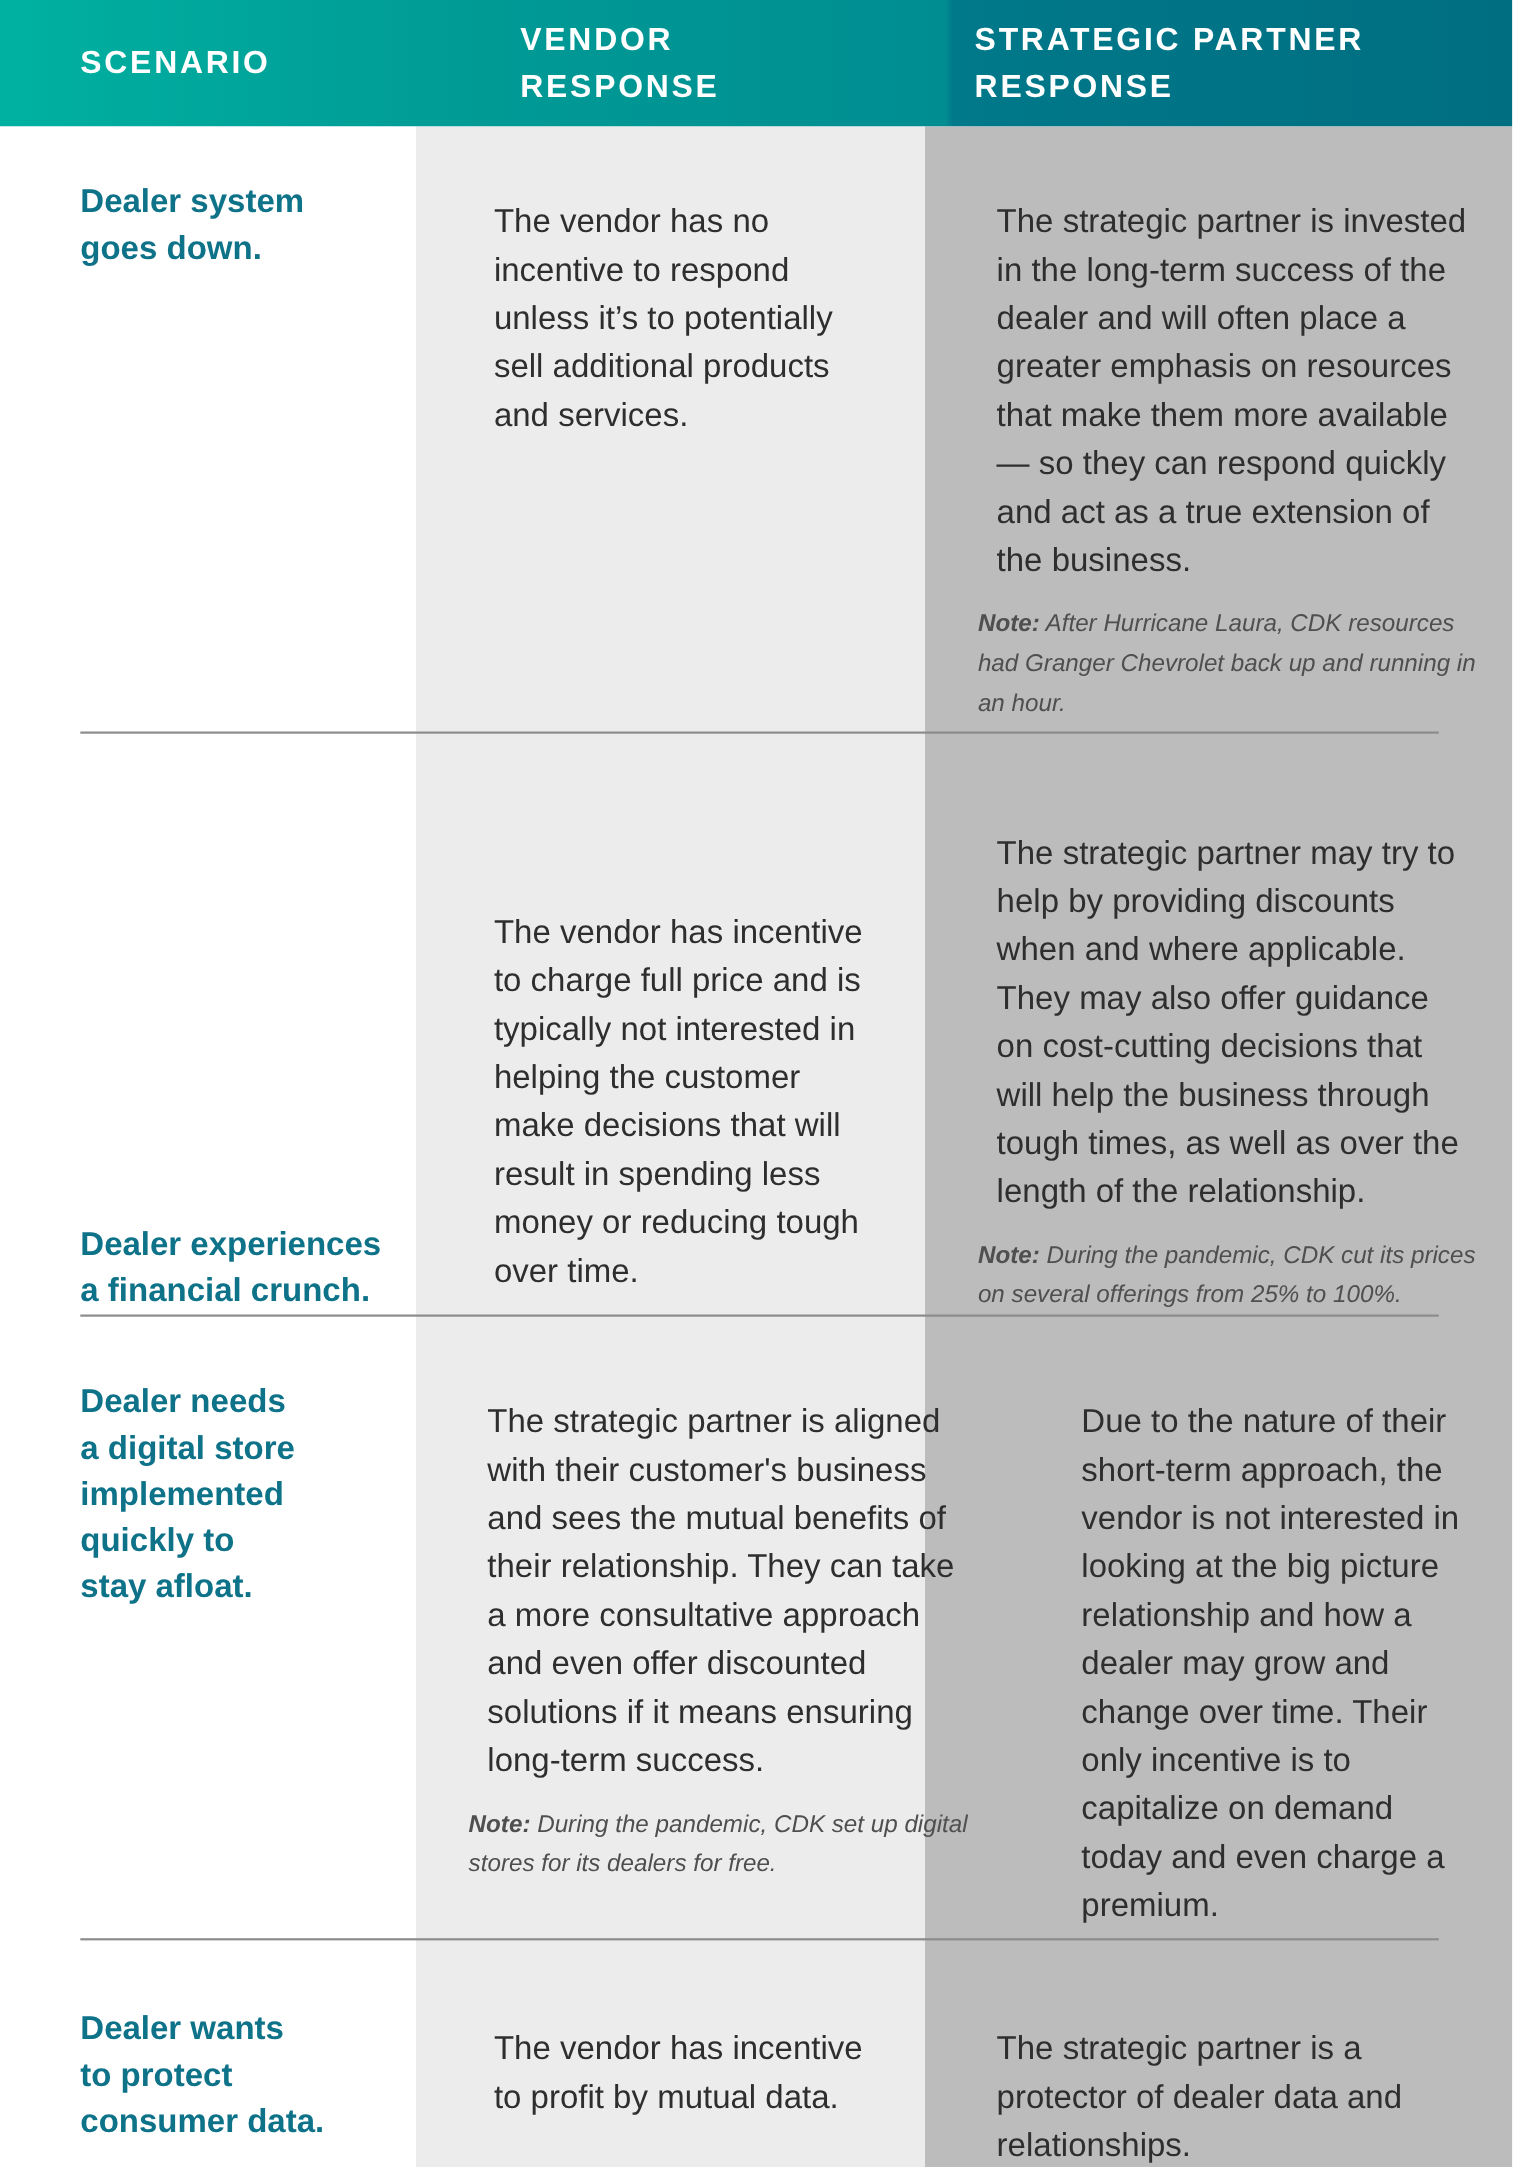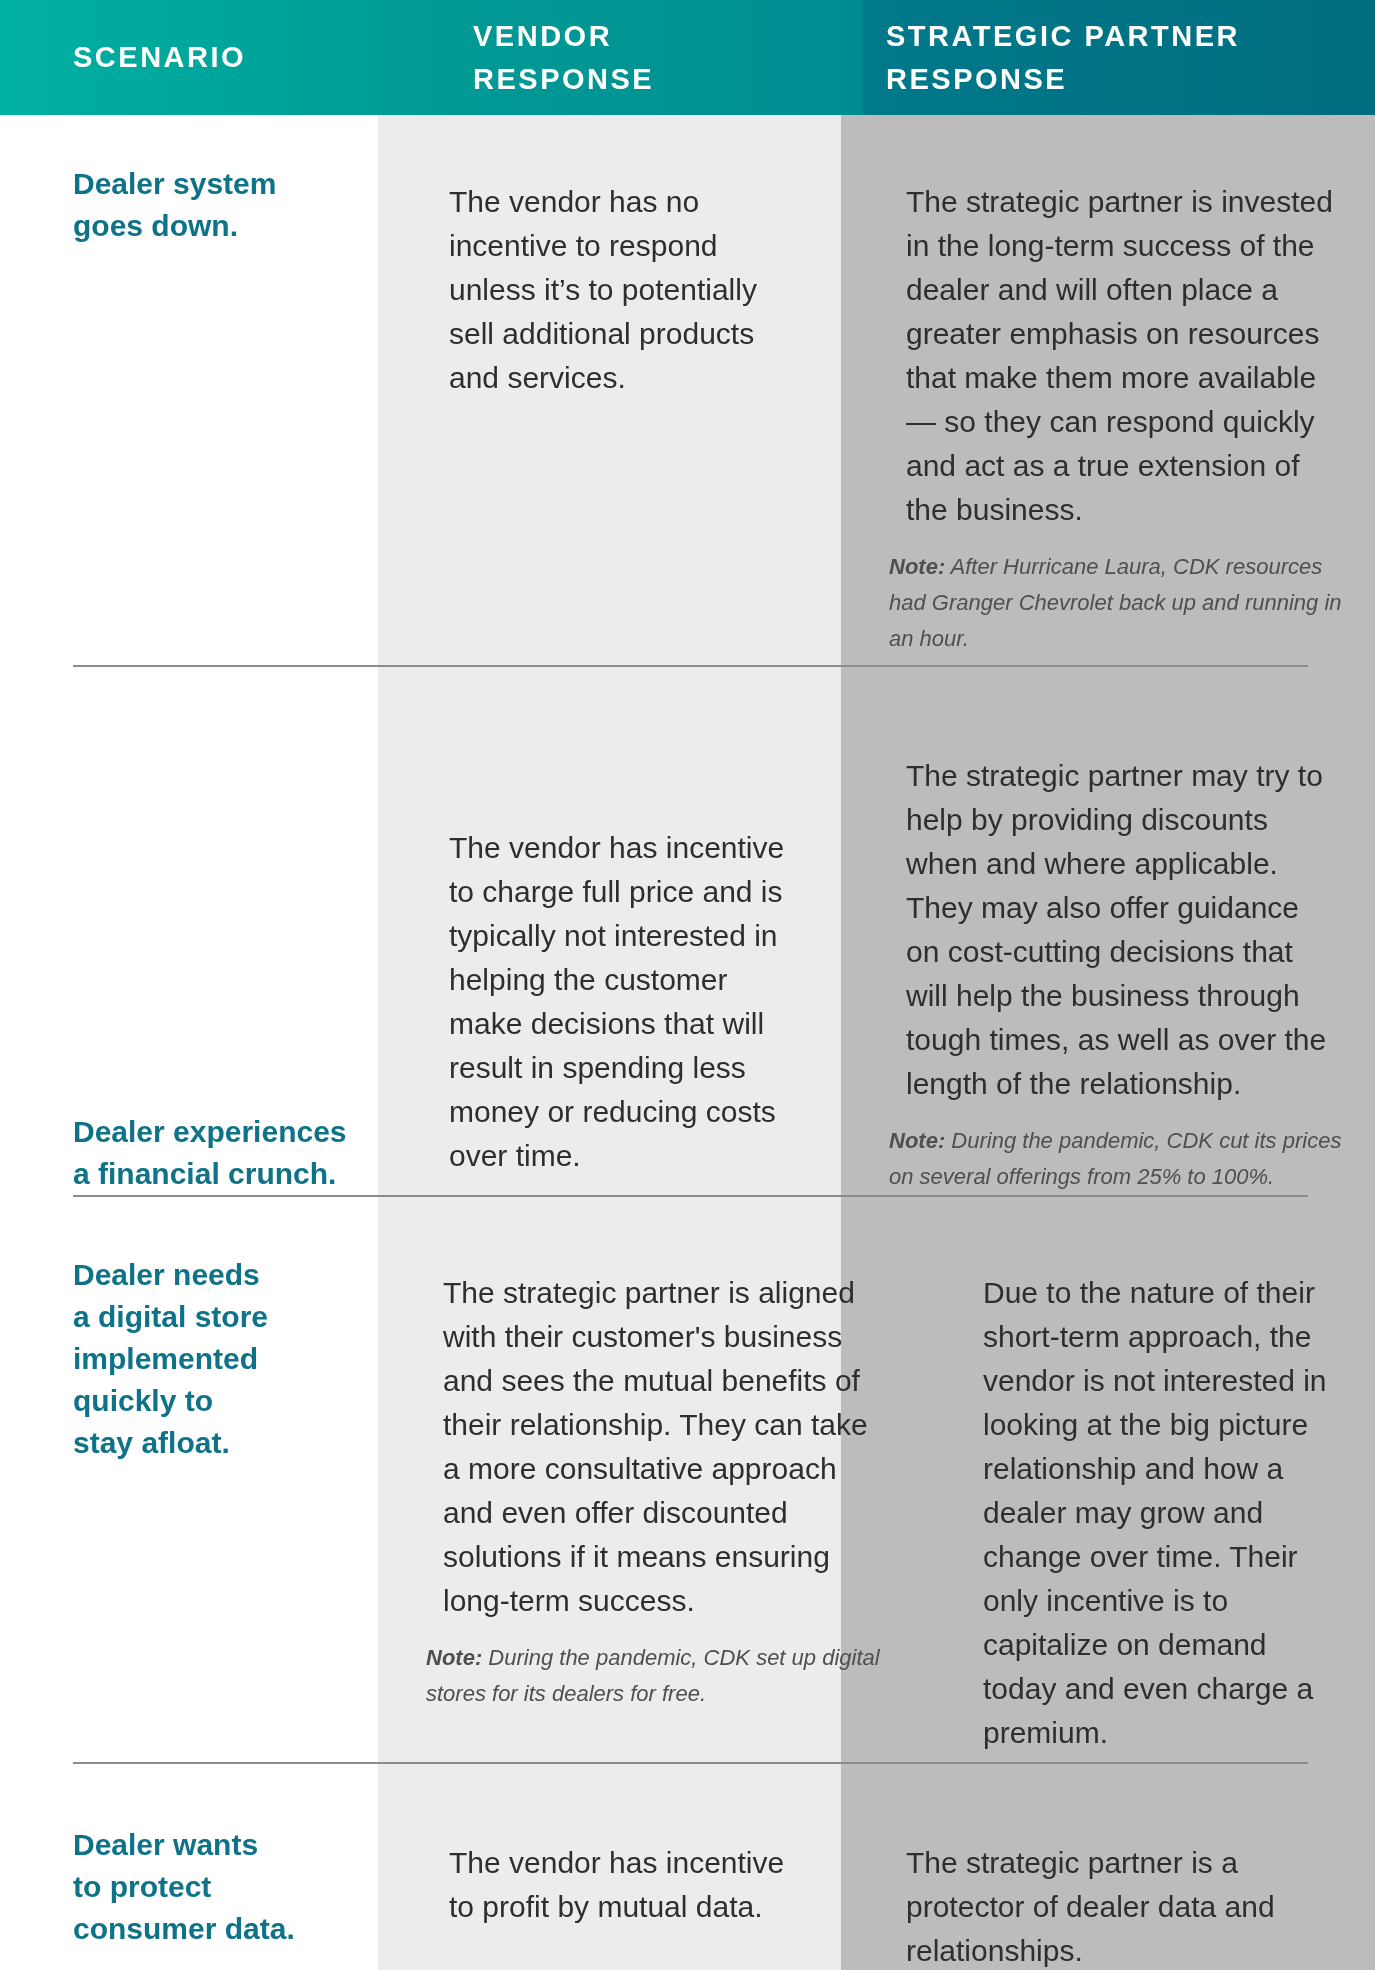--- a/index.html
+++ b/index.html
@@ -114,21 +114,21 @@
     </section>
 
     <div class="divider"></div>
 
     <section class="row row-2">
       <div class="cell cell-1">
         <h3 class="scenario-title">Dealer experiences
 a financial crunch.</h3>
       </div>
       <div class="cell cell-2">
-        <p class="body-text">The vendor has incentive to charge full price and is typically not interested in helping the customer make decisions that will result in spending less money or reducing costs over time.</p>
+        <p class="body-text">The vendor has incentive to charge full price and is typically not interested in helping the customer make decisions that will result in spending less money or reducing tough over time.</p>
       </div>
       <div class="cell cell-3">
         <p class="body-text">The strategic partner may try to help by providing discounts when and where applicable. They may also offer guidance on cost-cutting decisions that will help the business through tough times, as well as over the length of the relationship.</p>
         <p class="note"><span class="note-label">Note:</span> <span>During the pandemic, CDK cut its prices on several offerings from 25% to 100%.</span></p>
       </div>
     </section>
 
     <div class="divider"></div>
 
     <section class="row row-3">

